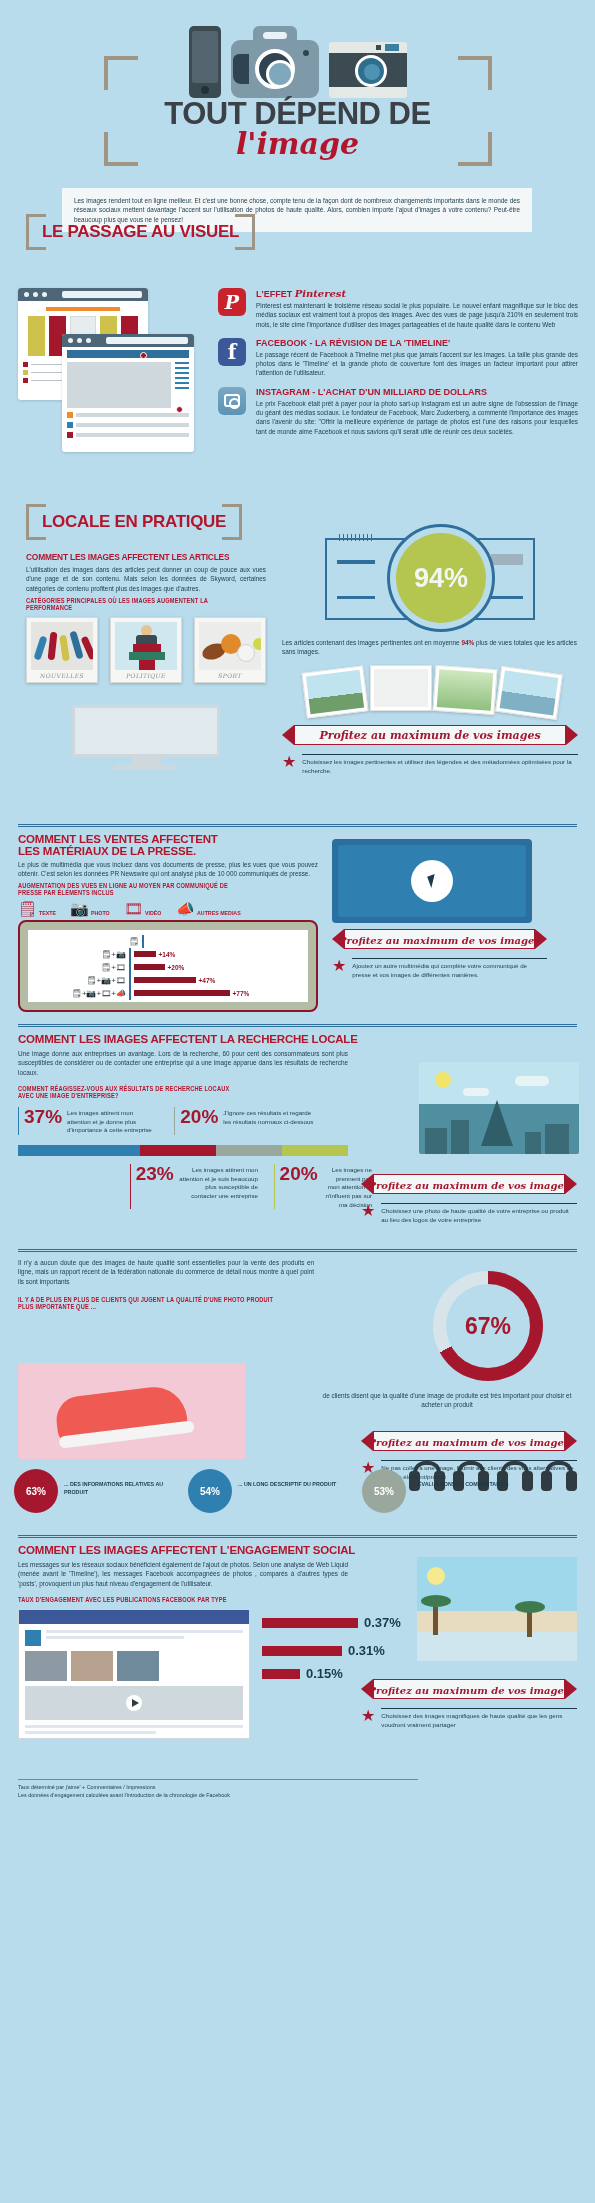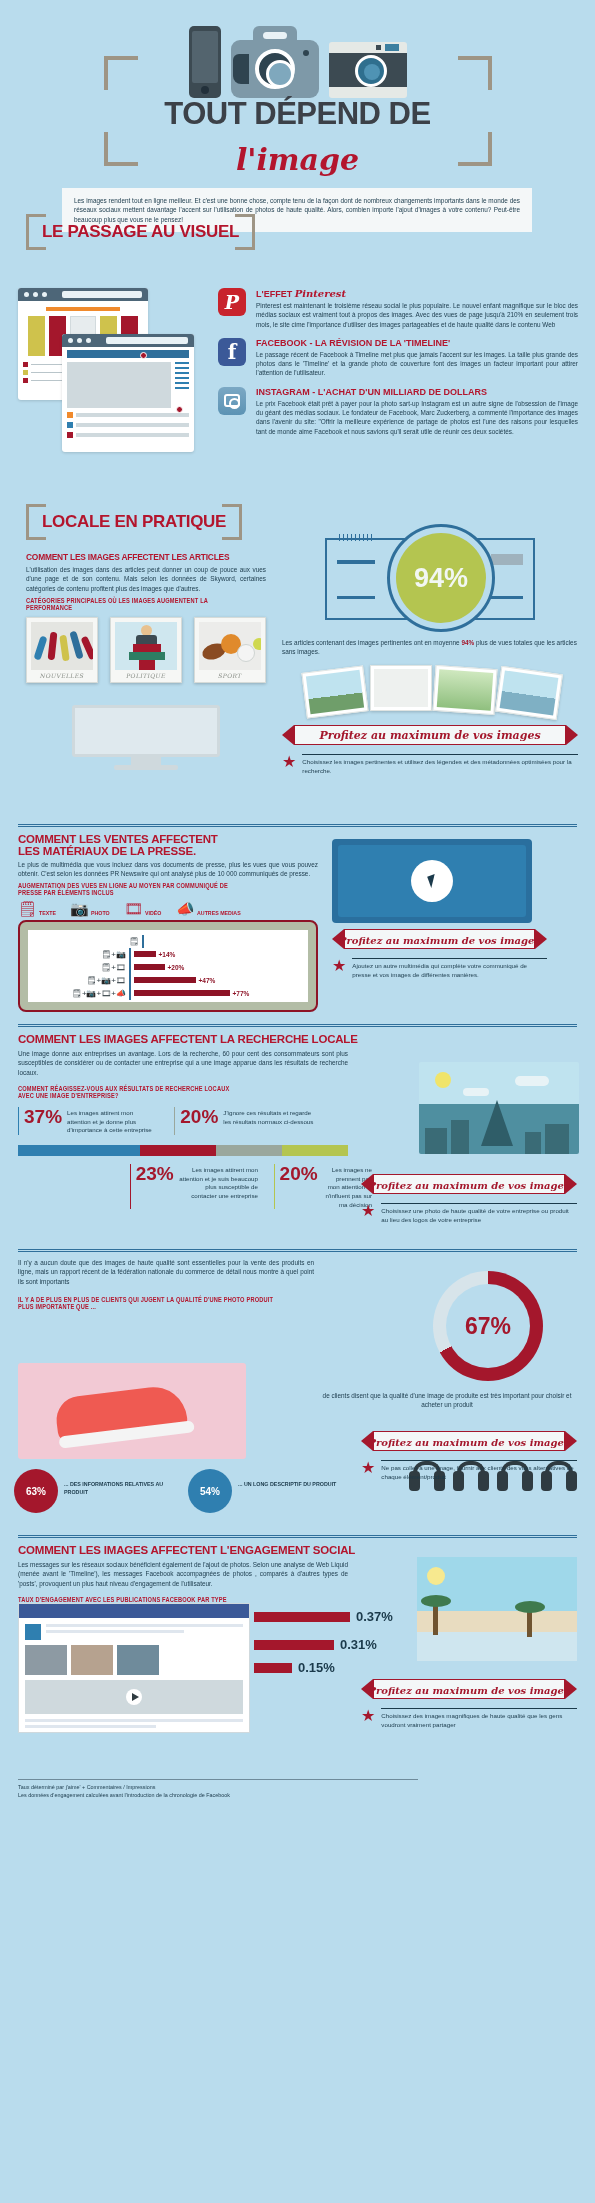--- a/index.html
+++ b/index.html
@@ -91,21 +91,21 @@
   .brk.br { bottom:0; right:0; border-left:0; border-top:0; }
 
   .title-main {
     position: absolute; top: 96px; left: 0; right: 0; text-align: center;
     font-size: 31px; font-weight: bold; color: #3c4148; letter-spacing: -0.5px;
   }
   .title-sub {
     position: absolute; top: 126px; left: 0; right: 0; text-align: center;
     font-family: "DejaVu Serif", serif;
     font-style: italic; font-weight: bold;
-    font-size: 30px; color: #b3152d; margin-top: 16px;
+    font-size: 30px; color: #b3152d;
   }
   .intro-box {
     position: absolute; top: 188px; left: 62px; width: 470px;
     background: #f4f7f8; padding: 8px 12px;
   }
 
   
   .sec1 { position: relative; height: 290px; }
   .bigtitle-wrap { position: relative; display:inline-block; margin: 14px 0 0 26px; padding: 8px 16px; }
   .bigtitle-wrap .brk2 { position:absolute; width:20px; height:20px; border:3px solid #9e9585; }
@@ -708,30 +708,34 @@
 
     <div class="circ-stats">
       <div class="cstat">
         <span class="bub" style="background:#a4172c">63%</span>
         <span class="cap">... DES INFORMATIONS RELATIVES AU PRODUIT</span>
       </div>
       <div class="cstat">
         <span class="bub" style="background:#2f7fb0">54%</span>
         <span class="cap">... UN LONG DESCRIPTIF DU PRODUIT</span>
       </div>
+      <div class="cstat">
+        <span class="bub" style="background:#9aa79d">53%</span>
+        <span class="cap">... ÉVALUATIONS ET COMMENTAIRES</span>
+      </div>
     </div>
   </div>
 
   <div class="sec6">
     <div class="rule" style="margin-top:26px"></div>
     <div class="sec-head">COMMENT LES IMAGES AFFECTENT L'ENGAGEMENT SOCIAL</div>
     <div class="body-text" style="width:330px;margin-top:4px">Les messages sur les réseaux sociaux bénéficient également de l'ajout de photos. Selon une analyse de Web Liquid (menée avant le 'Timeline'), les messages Facebook accompagnées de photos , comparés à d'autres types de 'posts', provoquent un plus haut niveau d'engagement de l'utilisateur.</div>
     <div class="cond-head" style="margin-top:8px">TAUX D'ENGAGEMENT AVEC LES PUBLICATIONS FACEBOOK PAR TYPE</div>
 
-    <div style="display:flex;gap:4px;margin-top:0;align-items:flex-start">
+    <div style="display:flex;gap:12px;margin-top:6px;align-items:flex-start">
       <div class="fbmock">
         <div class="top"></div>
         <div style="padding:6px">
           <div style="display:flex;gap:5px;margin-bottom:5px">
             <span style="width:16px;height:16px;background:#2f7fb0"></span>
             <span style="flex:1">
                 <span style="display:block;height:3px;background:#dfe6ee;margin-bottom:3px"></span>
                 <span style="display:block;height:3px;background:#dfe6ee;width:70%"></span>
               </span>
           </div>

